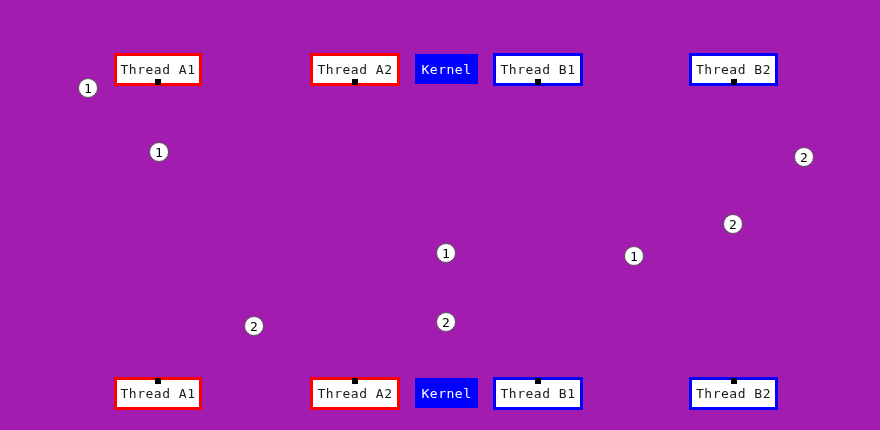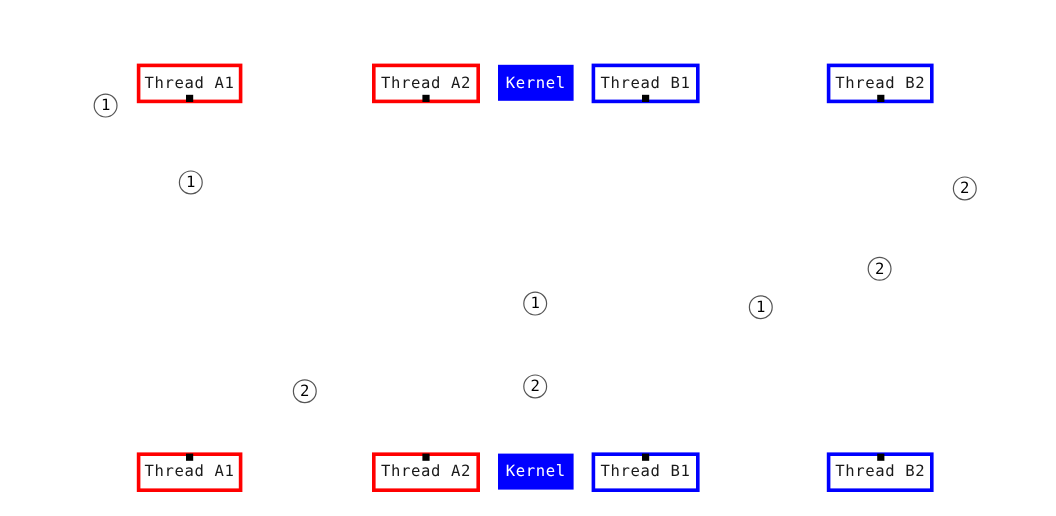--- a/index.html
+++ b/index.html
@@ -52,21 +52,21 @@
     display: flex;
     align-items: center;
     justify-content: center;
     font-size: 13px;
     font-family: "DejaVu Sans Mono", "Liberation Mono", monospace;
   }
 </style>
 </head>
 <body>
 
-<div class="stage" id="stage" style="background: #ffffff;">
+<div class="stage" id="stage" style="background: #a21caf;">
     <div class="pbox bordered" style="left: 114px; width: 88px; top: 53px; height: 33px; background: rgb(255, 255, 255); border-color: rgb(255, 0, 0); color: rgb(26, 26, 26);">
       <span>Thread A1</span>
       <div class="notch at-bottom"></div>
     </div>
     <div class="pbox bordered" style="left: 114px; width: 88px; top: 377px; height: 33px; background: rgb(255, 255, 255); border-color: rgb(255, 0, 0); color: rgb(26, 26, 26);">
       <span>Thread A1</span>
       <div class="notch at-top"></div>
     </div>
     <div class="pbox bordered" style="left: 310px; width: 90px; top: 53px; height: 33px; background: rgb(255, 255, 255); border-color: rgb(255, 0, 0); color: rgb(26, 26, 26);">
       <span>Thread A2</span>

